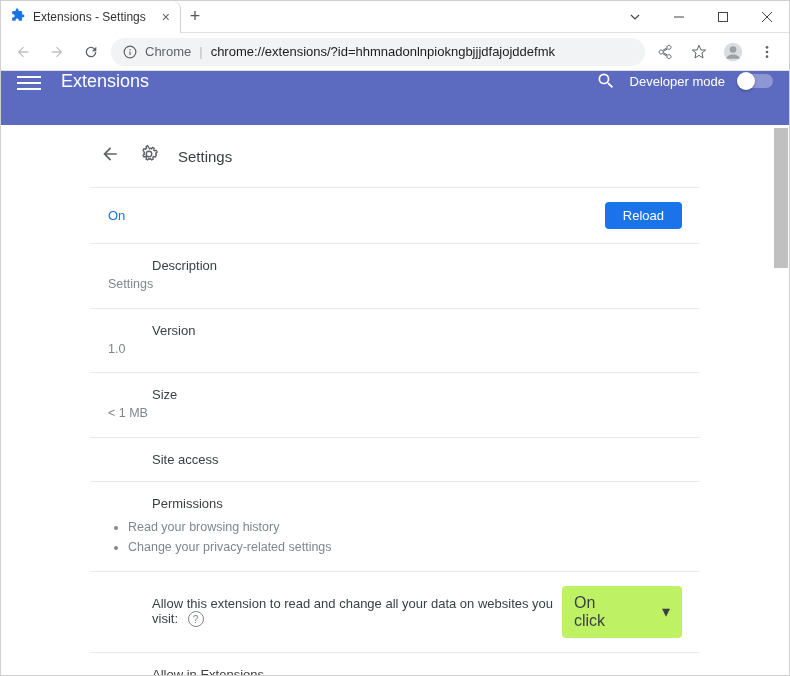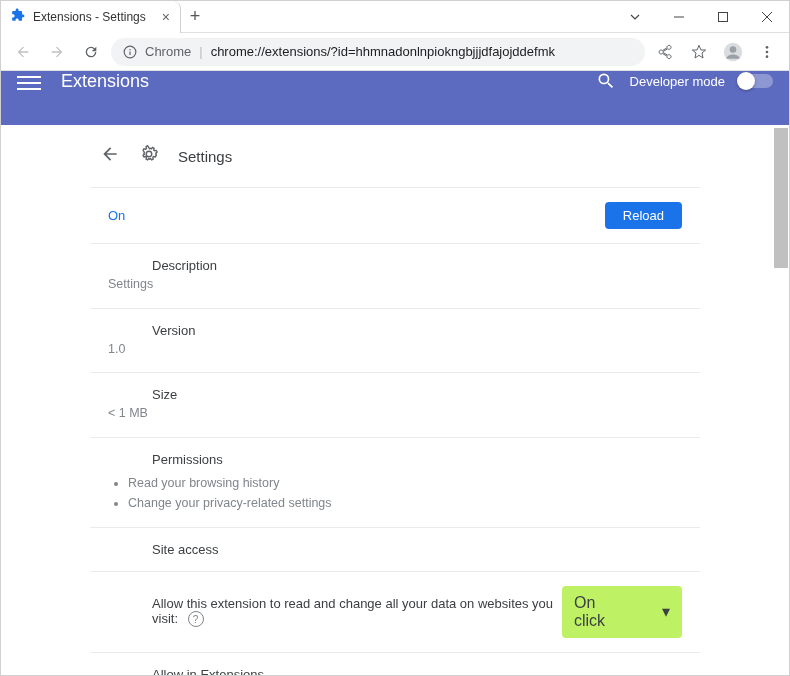--- a/index.html
+++ b/index.html
@@ -197,28 +197,28 @@
         </div>
         <div class="section">
           <div class="label">Version</div>
           <div class="sublabel">1.0</div>
         </div>
         <div class="section">
           <div class="label">Size</div>
           <div class="sublabel">&lt; 1 MB</div>
         </div>
         <div class="section">
+          <div class="label">Site access</div>
+        </div>
+        <div class="section">
           <div class="label">Permissions</div>
           <ul class="perm-list">
             <li>Read your browsing history</li>
             <li>Change your privacy-related settings</li>
           </ul>
-        </div>
-        <div class="section">
-          <div class="label">Site access</div>
         </div>
         <div class="section section-row">
           <div class="label">
             <span>Allow this extension to read and change all your data on websites you visit:</span>
             <span class="help-icon">?</span>
           </div>
           <div class="select-box">
             <span>On click</span>
             <span>▾</span>
           </div>

